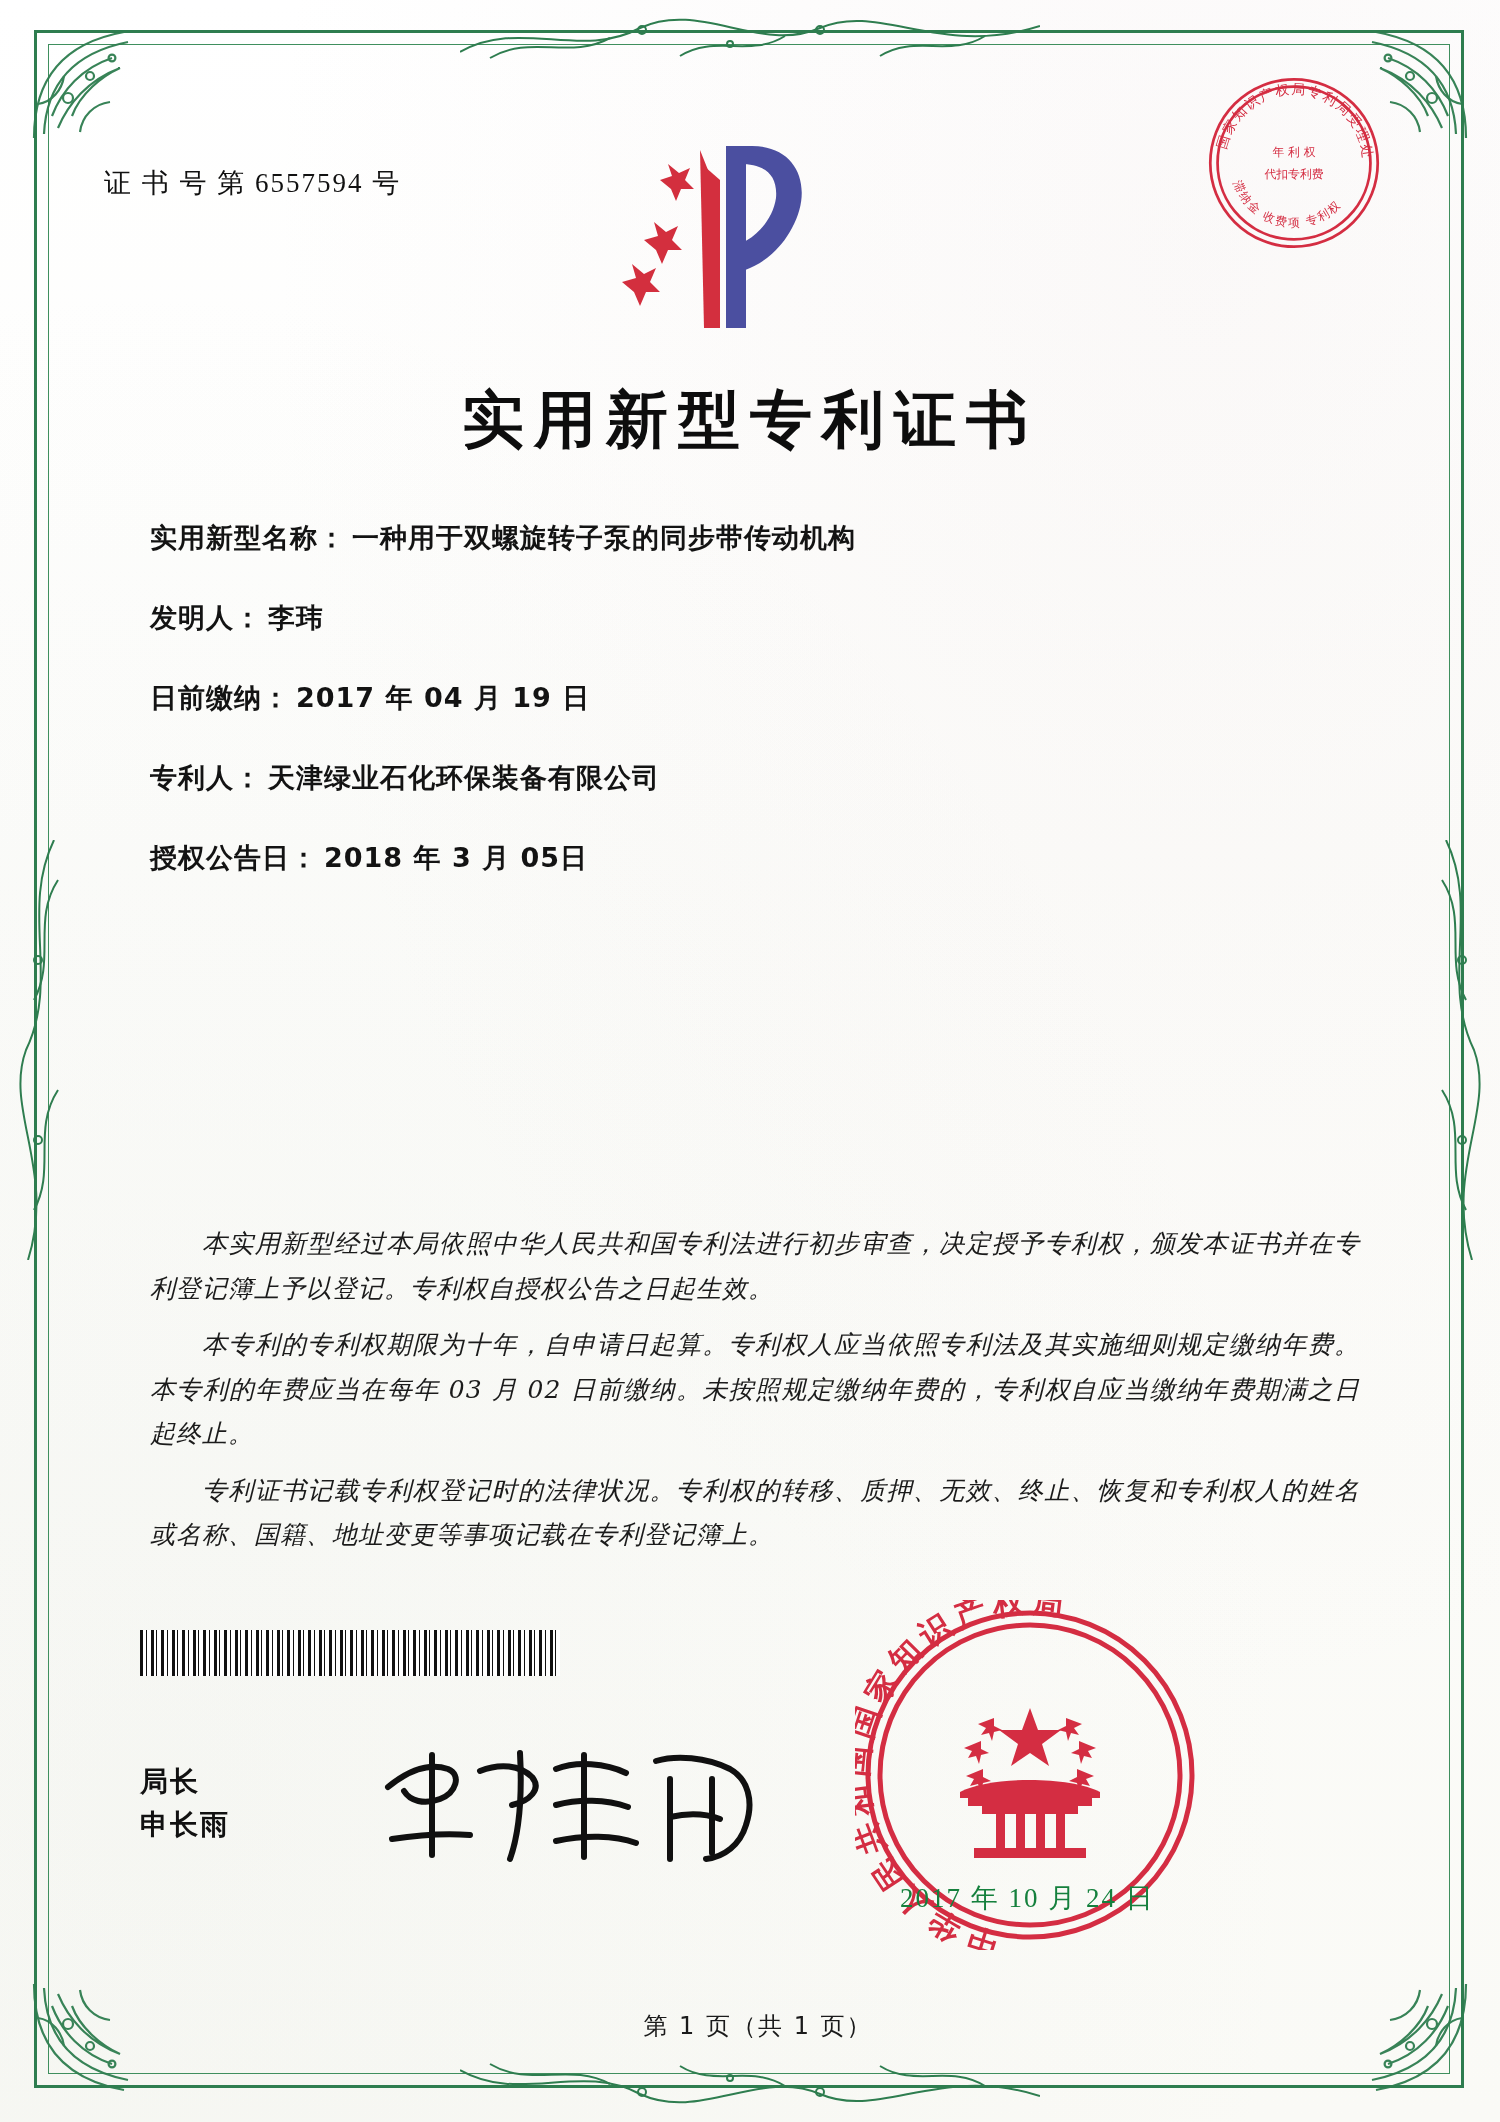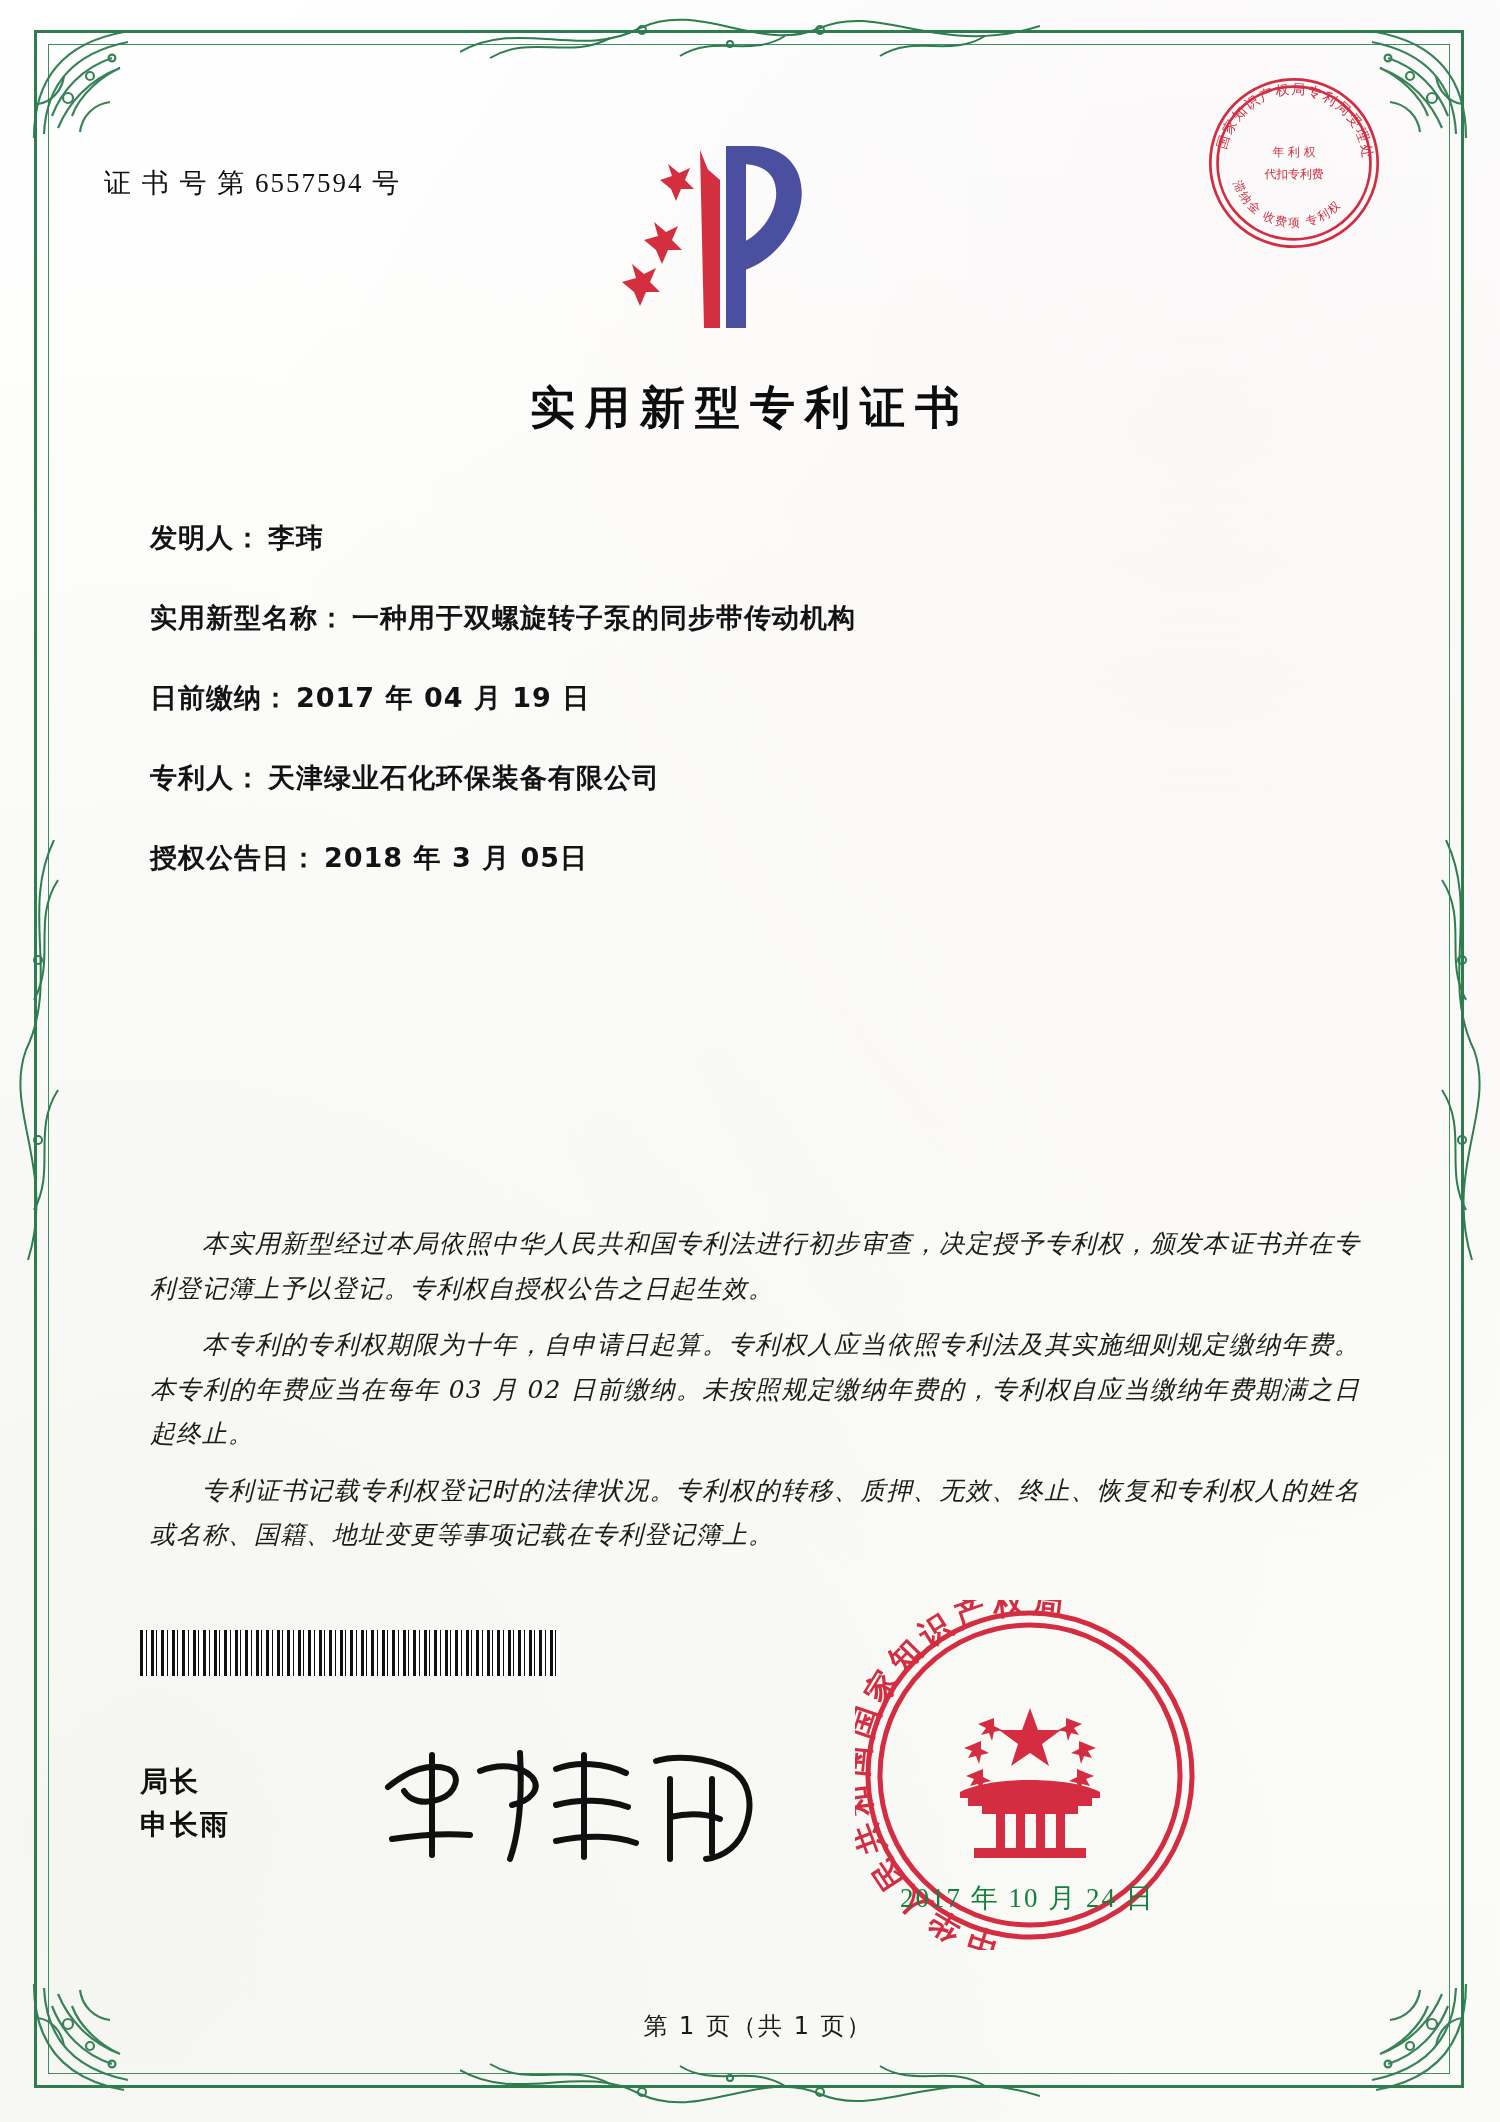--- a/index.html
+++ b/index.html
@@ -103,21 +103,21 @@
   .logo {
     position: absolute;
     left: 600px; top: 140px;
     width: 260px; height: 190px;
   }
 
   .main-title {
     position: absolute;
     left: 0; right: 0; top: 378px;
     text-align: center;
-    font-size: 45px;
+    font-size: 62px;
     font-weight: 700;
     letter-spacing: 10px;
     font-family: "DejaVu Serif", "Liberation Serif", serif;
     color: #0d0d0d;
   }
 
   
   .fields {
     position: absolute;
     left: 150px; top: 520px;
@@ -361,26 +361,26 @@
     <g fill="#4b4fa0">
       <path d="M126 6 L152 6 C198 6 214 48 192 88 C176 118 150 132 126 134 L126 108 C150 104 172 84 176 58 C178 34 164 24 140 24 L126 24 Z"></path>
       <rect x="126" y="6" width="20" height="182"></rect>
     </g>
   </svg>
 
   <div class="main-title">实用新型专利证书</div>
 
   <div class="fields">
     <div class="field-row">
+      <span class="field-label">实用新型名称：</span>
+      <span class="field-value">一种用于双螺旋转子泵的同步带传动机构</span>
+    </div>
+    <div class="field-row">
       <span class="field-label">发明人：</span>
       <span class="field-value">李玮</span>
-    </div>
-    <div class="field-row">
-      <span class="field-label">实用新型名称：</span>
-      <span class="field-value">一种用于双螺旋转子泵的同步带传动机构</span>
     </div>
     <div class="field-row">
       <span class="field-label">日前缴纳：</span>
       <span class="field-value">2017 年 04 月 19 日</span>
     </div>
     <div class="field-row">
       <span class="field-label">专利人：</span>
       <span class="field-value">天津绿业石化环保装备有限公司</span>
     </div>
     <div class="field-row">

